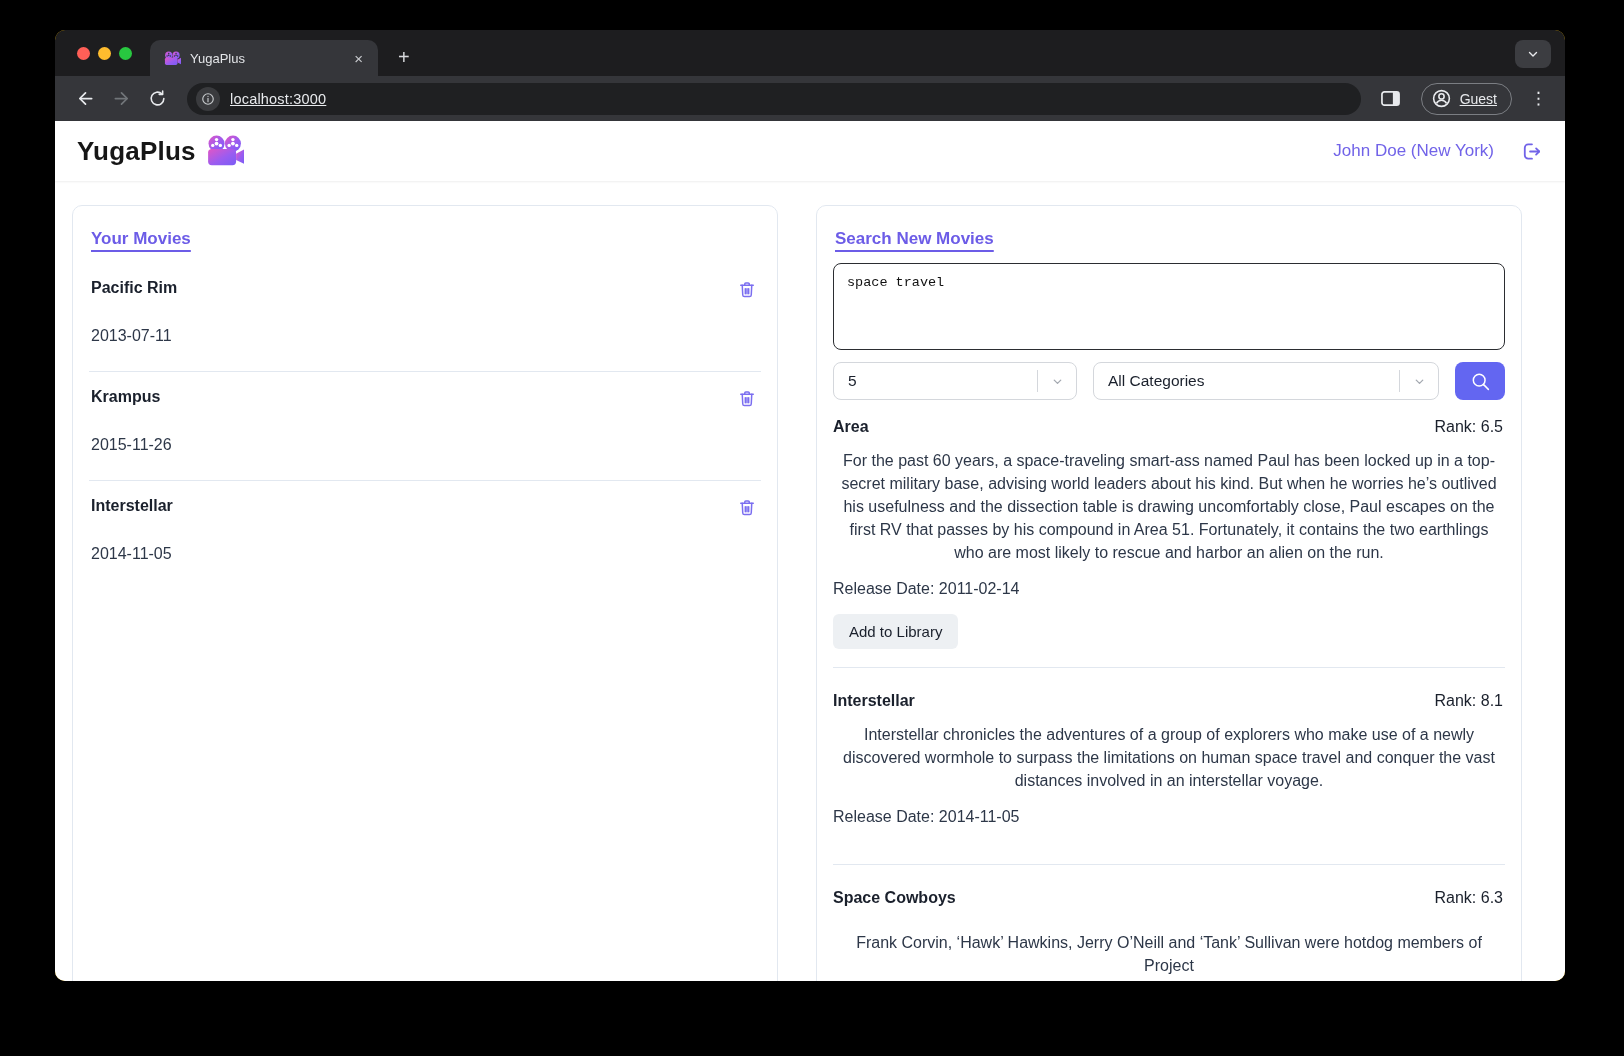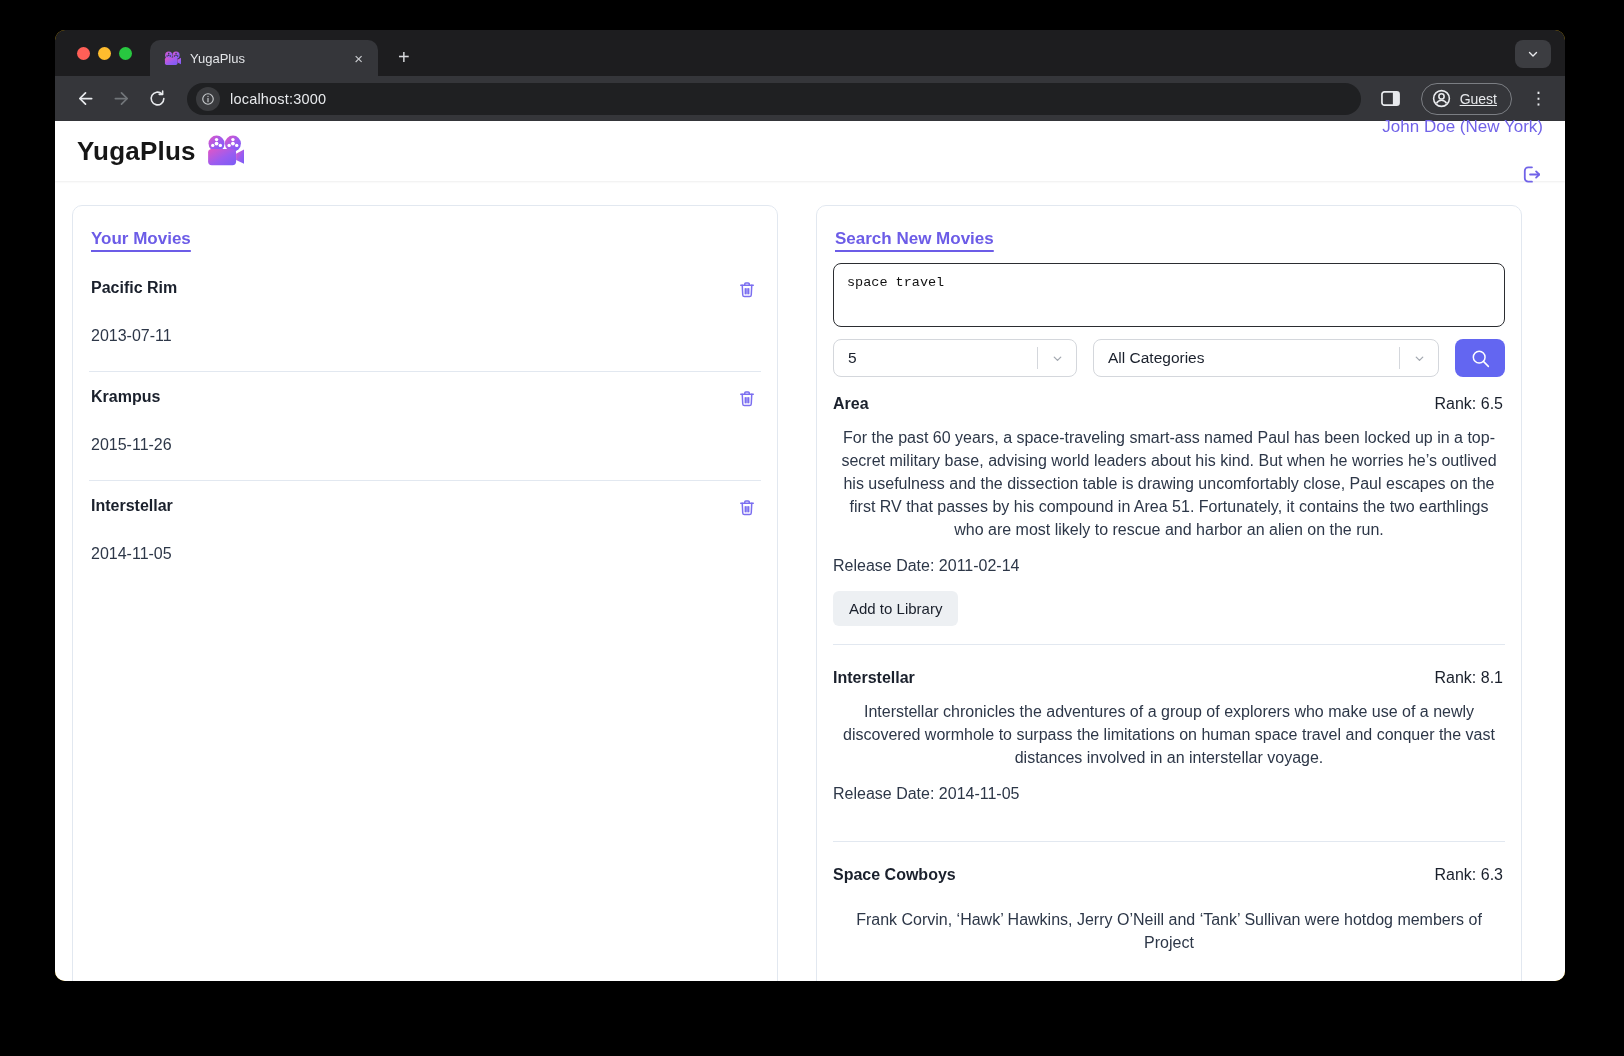--- a/index.html
+++ b/index.html
@@ -20,48 +20,48 @@
   .newtab { color:#d7d9dc; font-size:20px; font-weight:400; margin:0 0 7px 14px; padding:0 6px; }
   .strip-chevron { margin-left:auto; margin-right:14px; margin-bottom:8px; width:36px; height:28px;
                    background:#3c3d41; border-radius:8px; display:flex; align-items:center; justify-content:center; }
 
   .toolbar { height:45px; background:#35363a; display:flex; align-items:center; padding:0 14px; gap:4px; }
   .navbtn { width:32px; height:32px; display:flex; align-items:center; justify-content:center; border-radius:50%; }
   .urlbar { flex:1; height:32px; background:#1f2022; border-radius:16px; display:flex; align-items:center;
             gap:10px; padding:0 6px; margin:0 10px; }
   .info-chip { width:24px; height:24px; border-radius:50%; background:#3a3b3e; display:flex;
                align-items:center; justify-content:center; margin-left:3px; }
-  .url-text { color:#e8eaed; font-size:14.5px; letter-spacing:.2px; }
+  .url-text { color:#e8eaed; font-size:14.5px; letter-spacing:.2px;text-decoration:underline; }
   .guest { height:32px; border:1px solid #7b7e83; border-radius:16px; display:flex; align-items:center;
            gap:8px; padding:0 14px 0 9px; color:#e8eaed; font-size:14px; margin:0 10px;text-decoration:underline; }
   .dots { color:#e8eaed; font-size:17px; letter-spacing:0; padding:0 4px; }
 
   
   .appbar { height:60px; display:flex; align-items:center; padding:0 22px; background:#fff;
             box-shadow:0 1px 2px rgba(0,0,0,.07); position:relative; z-index:2; }
   .brand { font-size:26px; font-weight:700; color:#161616; letter-spacing:.2px; }
   .brand-icon { margin-left:10px; }
-  .appbar-right { margin-left:auto; display:flex; align-items:flex-end; gap:26px;flex-direction:column; }
+  .appbar-right { margin-left:auto; display:flex; align-items:center; gap:26px; }
   .user-link { color:#7163e8; font-size:17px; }
 
   .content { display:flex; gap:38px; padding:24px 17px 0; align-items:flex-start; background:#fff; }
   .card { border:1px solid #e2e8f0; border-radius:10px; padding:18px 16px; background:#fff; min-height:900px; }
   .card-left { width:706px; }
   .card-right { width:706px; }
   .card-title { color:#6c5ce7; font-size:17px; font-weight:700; text-decoration:underline;
                 text-underline-offset:6px; text-decoration-thickness:1.5px; margin:5px 0 14px 2px; }
 
   .movie-item { padding:16px 2px 26px; border-bottom:1px solid #e2e8f0; }
   .movie-item:last-child { border-bottom:none; }
   .movie-row { display:flex; align-items:flex-start; justify-content:space-between;gap:48px; }
   .movie-title { font-size:16px; font-weight:700; color:#1a202c; }
   .movie-date { margin-top:27px; font-size:16px; color:#2d3748; }
   .trash-btn { background:none; border:none; padding:0 2px; cursor:pointer; }
 
-  .query-box { width:100%; height:64px; border:1px solid #2b2d31; border-radius:8px; resize:none;
+  .query-box { width:100%; height:87px; border:1px solid #2b2d31; border-radius:8px; resize:none;
                padding:11px 13px; font-family:"Liberation Mono", monospace; font-size:13.5px; color:#111;
                outline:none; display:block; }
   .controls { display:flex; gap:16px; margin-top:12px; }
   .select { height:38px; border:1px solid #d4d7dc; border-radius:8px; display:flex; align-items:center;
             font-size:15.5px; color:#1a202c; background:#fff; }
   .select-limit { width:244px; }
   .select-cat { flex:1; }
   .select-value { padding-left:14px; flex:1; }
   .select-sep { width:1px; height:22px; background:#d4d7dc; }
   .select-caret { width:38px; display:flex; align-items:center; justify-content:center; }

